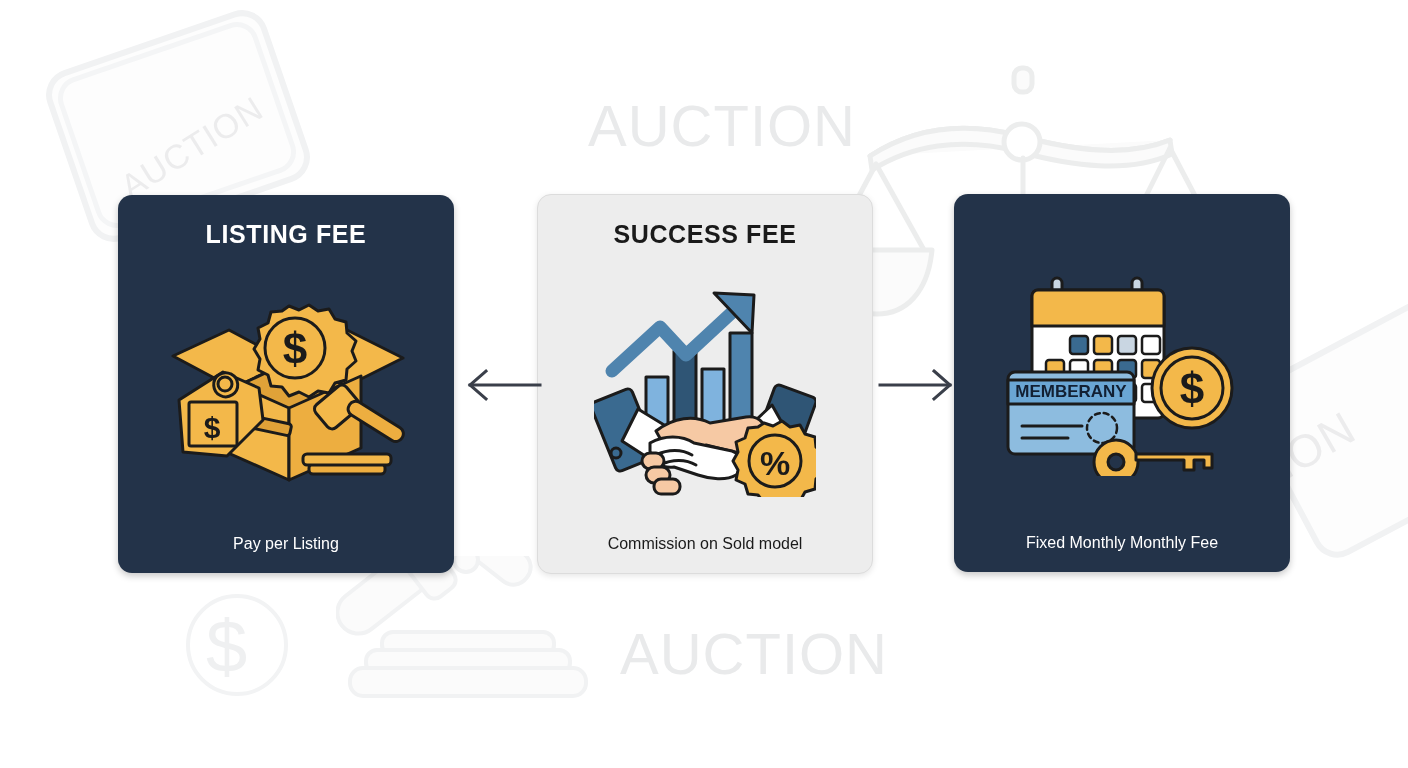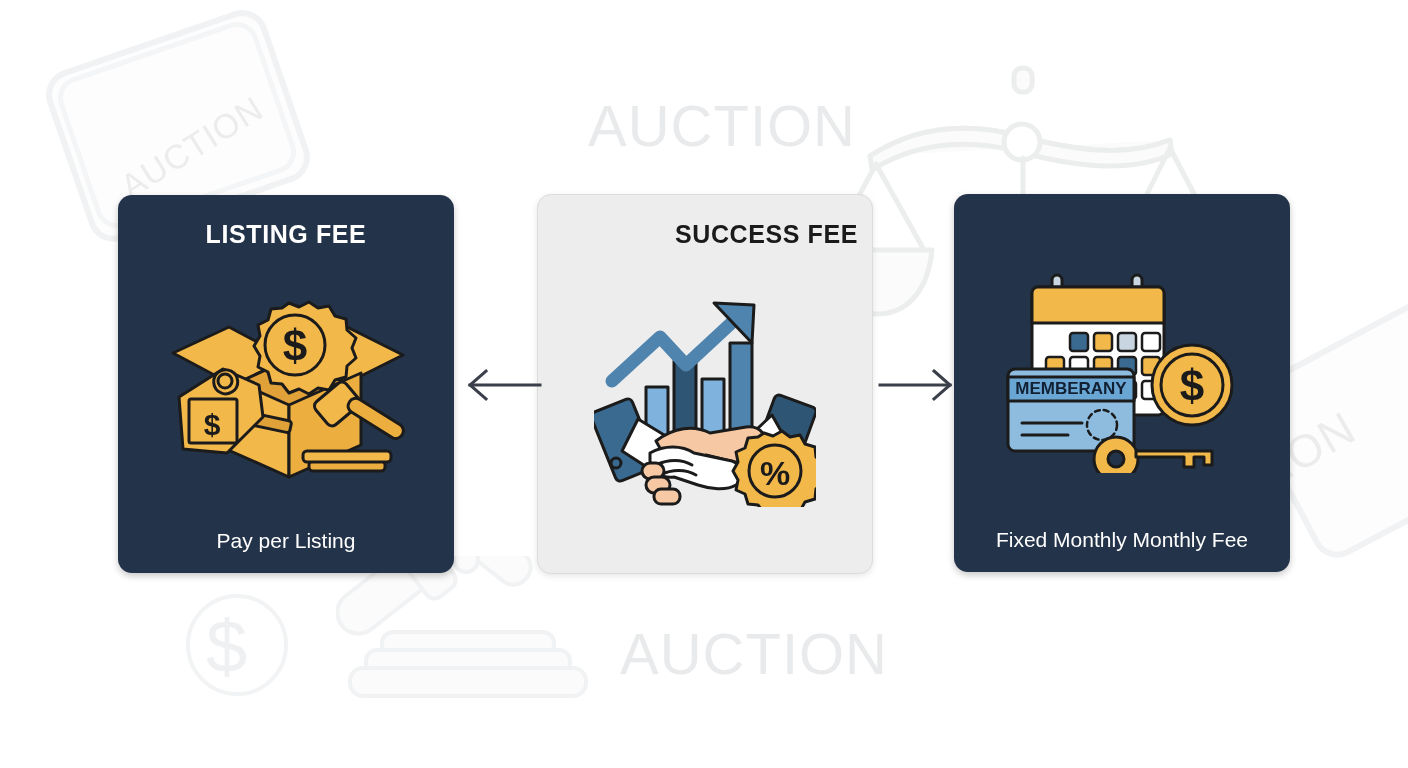--- a/index.html
+++ b/index.html
@@ -125,32 +125,32 @@
     color: #ffffff;
     box-shadow: 0 3px 7px rgba(0,0,0,0.22);
   }
   .card-light {
     background: #ededed;
     color: #1a1a1a;
     border: 1px solid #dcdcdc;
     box-shadow: 0 2px 6px rgba(0,0,0,0.10);
   }
   #card-listing { left: 118px; top: 195px; }
-  #card-success { left: 537px; top: 194px; height: 380px; align-items: flex-end; }
+  #card-success { left: 537px; top: 194px; height: 380px; }
   #card-subscription { left: 954px; top: 194px; }
 
   .card-title {
     font-size: 25px;
     font-weight: bold;
     letter-spacing: 0.6px;
     text-align: center;
     line-height: 1.1;
   }
   .card-caption {
-    font-size: 21px;
+    font-size: 16px;
     font-weight: 400;
     text-align: center;
     line-height: 1.2;
     margin-top: auto;
   }
   .card-art {
     flex: 1 1 auto;
     display: flex;
     align-items: center;
     justify-content: center;
@@ -302,20 +302,21 @@
           <path d="M170 138
                    l9 3 l9 -5 l8 6 l10 -2 l5 9 l10 3 l1 10 l8 7 l-4 9 l4 9 l-8 7 l-1 10 l-10 3 l-5 9
                    l-10 -2 l-8 6 l-9 -5 l-9 3 l-6 -8 l-10 -1 l-3 -10 l-9 -4 l2 -10 l-5 -9 l5 -9 l-2 -10
                    l9 -4 l3 -10 l10 -1 Z" fill="#f3b84a"></path>
           <circle cx="181" cy="176" r="26" fill="#f3b84a"></circle>
         </g>
         <text x="181" y="190" font-family="'Liberation Sans', sans-serif" font-size="34" font-weight="bold" fill="#1b1b1b" text-anchor="middle">%</text>
       </svg>
     </div>
 
+    <div class="card-caption">Commission on Sold model</div>
   </div>
 
   <div id="card-subscription" class="card card-dark">
 
     <div class="card-art">
       <svg width="232" height="200" viewBox="0 0 232 200">
         <g stroke="#1b1b1b" stroke-width="3" stroke-linejoin="round" stroke-linecap="round">
 
           <rect x="46" y="2" width="10" height="26" rx="5" fill="#c9d6e2"></rect>
           <rect x="126" y="2" width="10" height="26" rx="5" fill="#c9d6e2"></rect>

